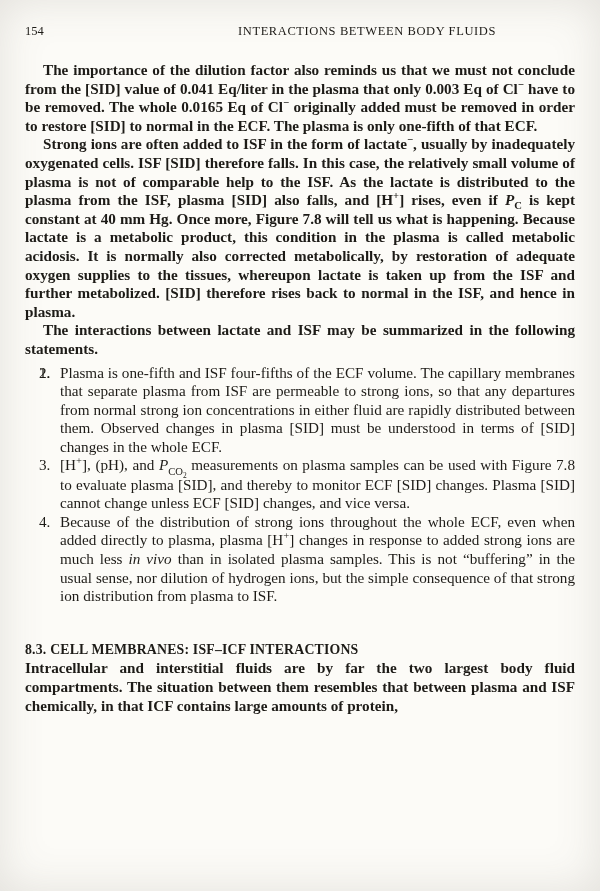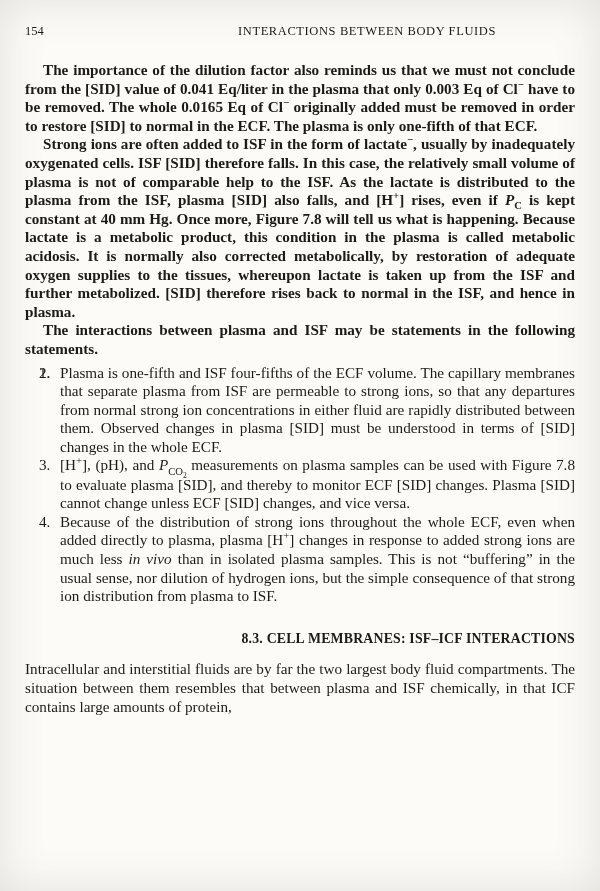--- a/index.html
+++ b/index.html
@@ -49,45 +49,46 @@
   .list-item {
     position: relative;
     padding-left: 35px;
   }
   .list-num {
     position: absolute;
     left: 14px;
     top: 0;
   }
   .section-heading {
-    margin-top: 24px;
+    margin-top: 35px;
     font-size: 13.8px;
     font-weight: bold;
     letter-spacing: 0.2px;
-    text-align: right;
+    text-align: left;
   }
   .closing {
-    margin-top: 12px;
+    margin-top: 0;
+    font-weight: bold;
   }
 </style>
 </head>
 <body>
 
 <div class="page">
 
   <div class="running-head">
     <span class="page-number">154</span>
     <span class="head-title">INTERACTIONS BETWEEN BODY FLUIDS</span>
   </div>
 
   <div class="body-text">
 
     <p class="para indent">The importance of the dilution factor also reminds us that we must not conclude from the [SID] value of 0.041 Eq/liter in the plasma that only 0.003 Eq of Cl<sup>−</sup> have to be removed. The whole 0.0165 Eq of Cl<sup>−</sup> originally added must be removed in order to restore [SID] to normal in the ECF. The plasma is only one-fifth of that ECF.</p>
     <p class="para indent">Strong ions are often added to ISF in the form of lactate<sup>−</sup>, usually by inadequately oxygenated cells. ISF [SID] therefore falls. In this case, the relatively small volume of plasma is not of comparable help to the ISF. As the lactate is distributed to the plasma from the ISF, plasma [SID] also falls, and [H<sup>+</sup>] rises, even if <i>P</i><sub>C</sub> is kept constant at 40 mm Hg. Once more, Figure 7.8 will tell us what is happening. Because lactate is a metabolic product, this condition in the plasma is called metabolic acidosis. It is normally also corrected metabolically, by restoration of adequate oxygen supplies to the tissues, whereupon lactate is taken up from the ISF and further metabolized. [SID] therefore rises back to normal in the ISF, and hence in plasma.</p>
-    <p class="para indent">The interactions between plasma and ISF may be statements in the following statements.</p>
+    <p class="para indent">The interactions between lactate and ISF may be summarized in the following statements.</p>
 
     <ol class="summary-list">
       <li class="list-item">
         <span class="list-num">1.</span>
       </li>
       <li class="list-item">
         <span class="list-num">2.</span>
         <span class="list-body">Plasma is one-fifth and ISF four-fifths of the ECF volume. The capillary membranes that separate plasma from ISF are permeable to strong ions, so that any departures from normal strong ion concentrations in either fluid are rapidly distributed between them. Observed changes in plasma [SID] must be understood in terms of [SID] changes in the whole ECF.</span>
       </li>
       <li class="list-item">

